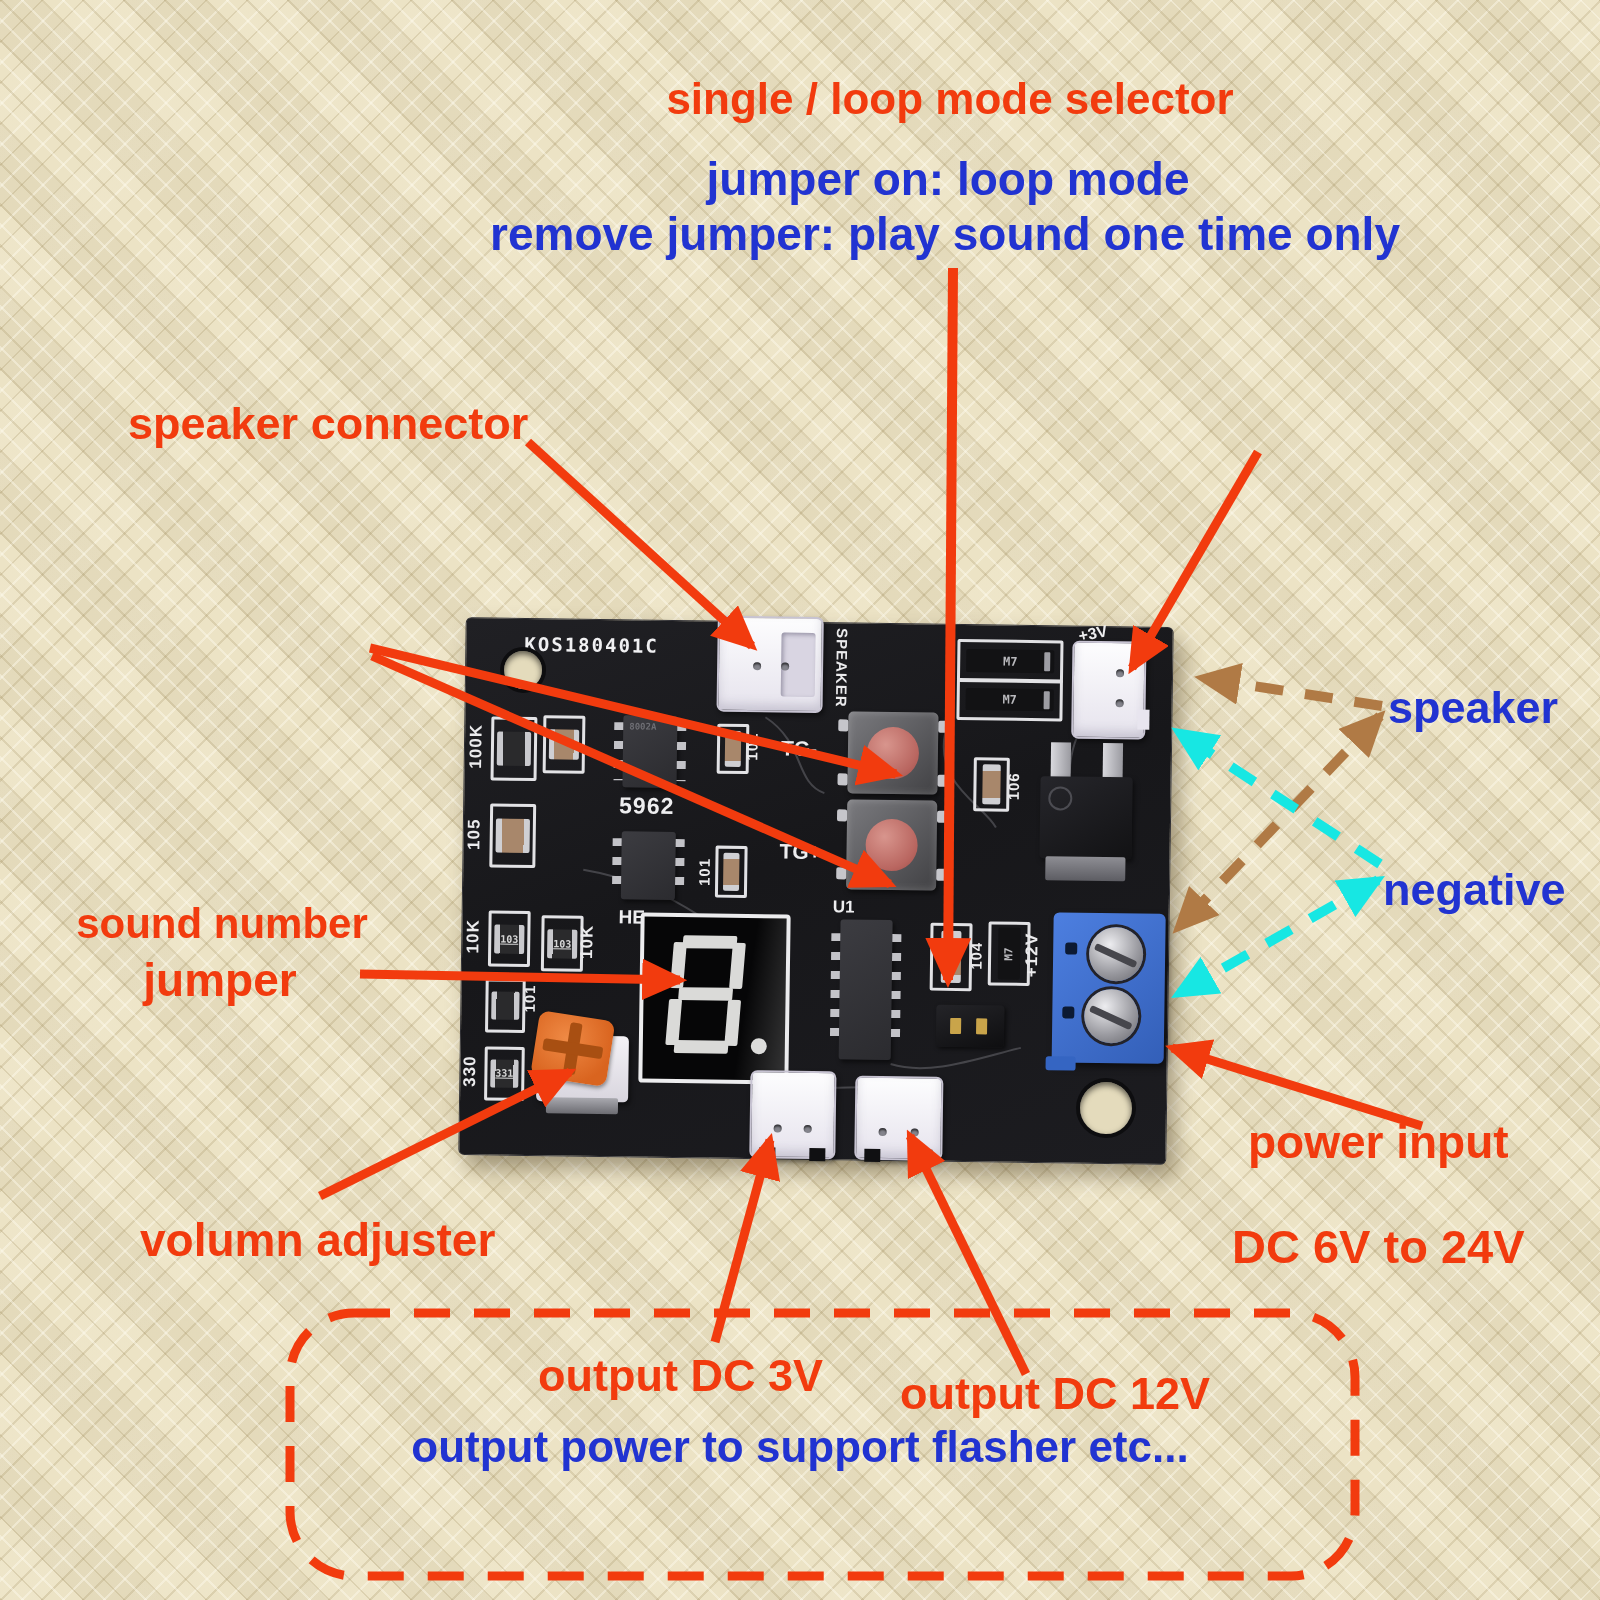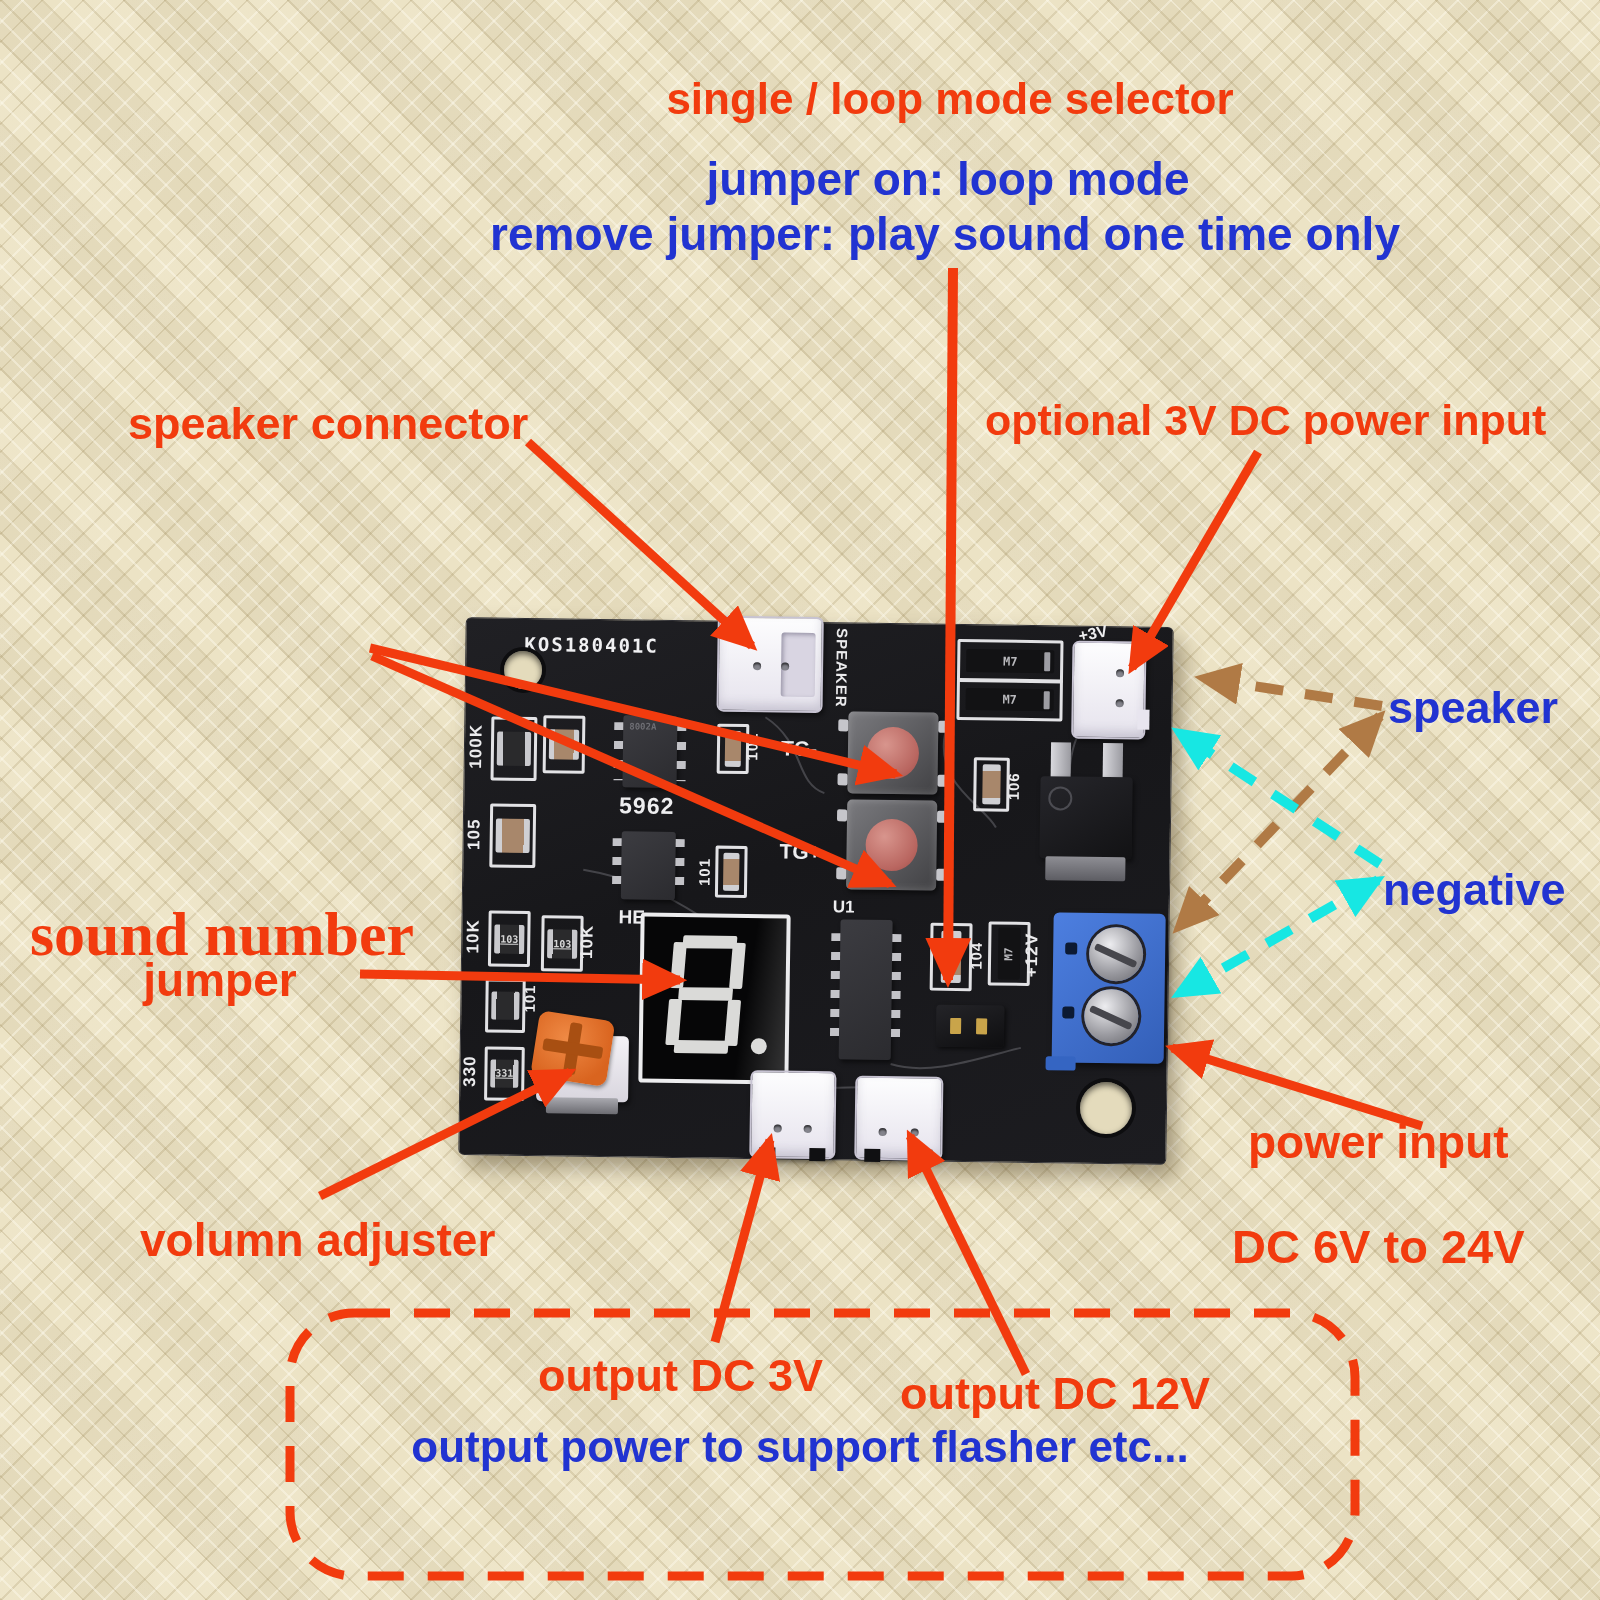--- a/index.html
+++ b/index.html
@@ -316,26 +316,25 @@
       <line x1="1380" y1="864" x2="1178" y2="732" marker-end="url(#mcy)"></line>
       <line x1="1378" y1="880" x2="1178" y2="994" marker-start="url(#mcys)" marker-end="url(#mcy)"></line>
     </g>
   </svg>
 
   <div class="lbl red ctr" style="left:950px;top:76px;font-size:44px;">single / loop mode selector</div>
   <div class="lbl blue ctr" style="left:948px;top:155px;font-size:46px;">jumper on: loop mode</div>
   <div class="lbl blue ctr" style="left:945px;top:210px;font-size:46px;">remove jumper: play sound one time only</div>
 
   <div class="lbl red" style="left:128px;top:400px;font-size:45px;">speaker connector</div>
-  <div class="lbl red" style="left:985px;top:398px;font-size:43px;">optional 3V DC power input</div>
 
   <div class="lbl blue" style="left:1388px;top:684px;font-size:45px;">speaker</div>
   <div class="lbl blue" style="left:1383px;top:866px;font-size:45px;">negative</div>
 
-  <div class="lbl red ctr" style="left:222px;top:902px;font-size:62px;font-family:Liberation Serif, serif;">sound number</div>
+  <div class="lbl red ctr" style="left:222px;top:902px;font-size:42px;">sound number</div>
   <div class="lbl red ctr" style="left:220px;top:956px;font-size:46px;">jumper</div>
 
   <div class="lbl red" style="left:1248px;top:1118px;font-size:46px;">power input</div>
 
   <div class="lbl red" style="left:140px;top:1216px;font-size:46px;">volumn adjuster</div>
   <div class="lbl red" style="left:1232px;top:1222px;font-size:47px;">DC 6V to 24V</div>
 
   <div class="lbl red" style="left:538px;top:1352px;font-size:45px;">output DC 3V</div>
   <div class="lbl red" style="left:900px;top:1370px;font-size:45px;">output DC 12V</div>
   <div class="lbl blue ctr" style="left:800px;top:1424px;font-size:44px;">output power to support flasher etc...</div>

